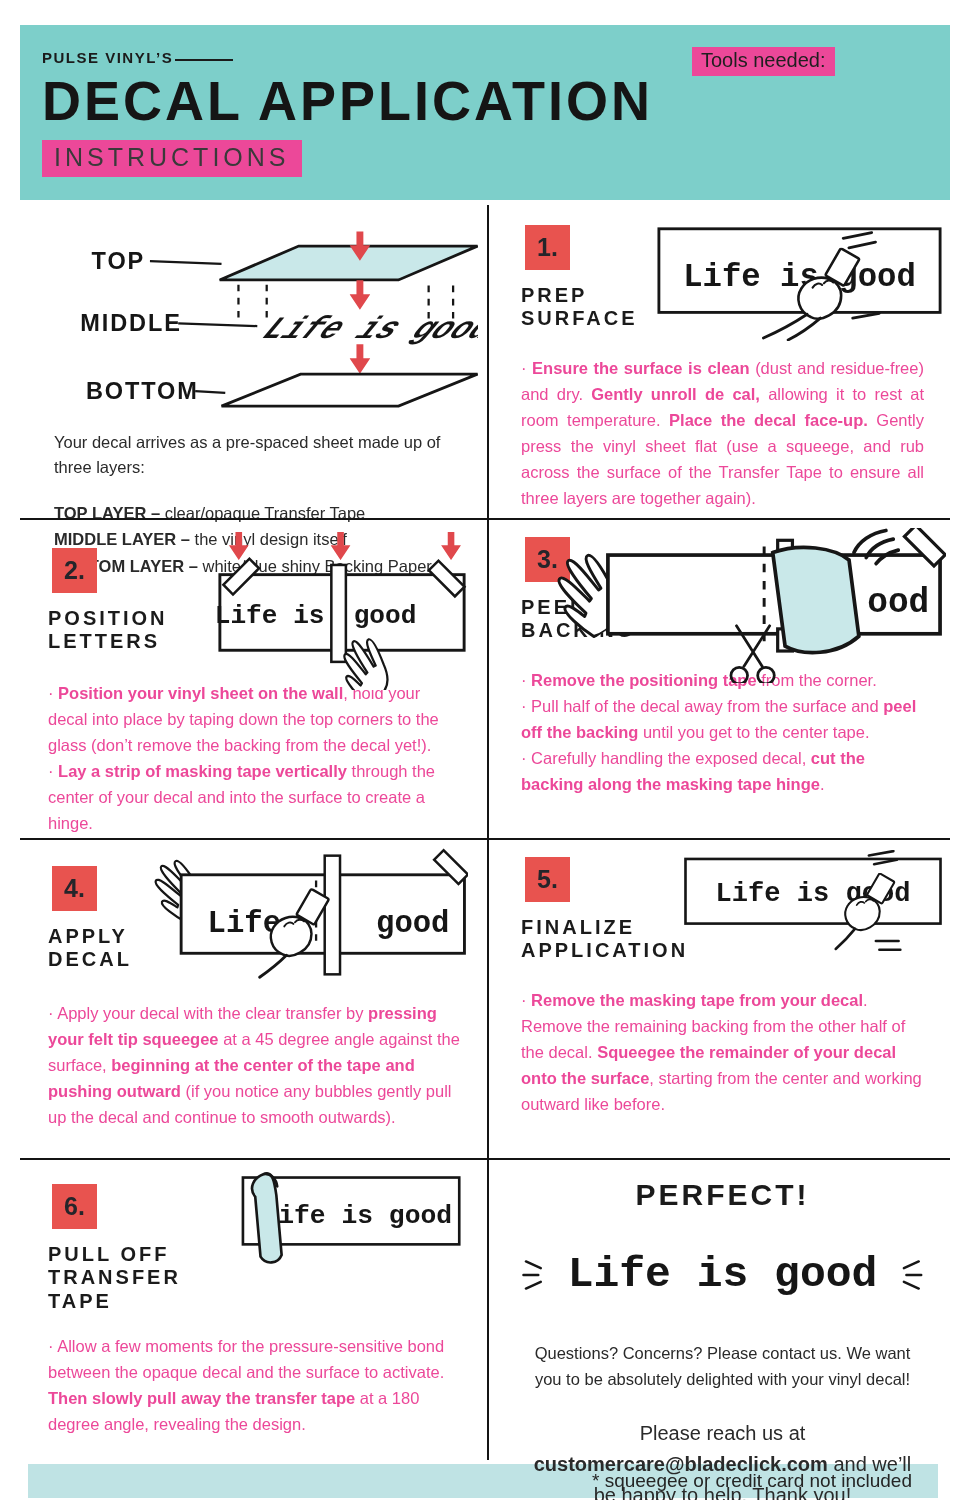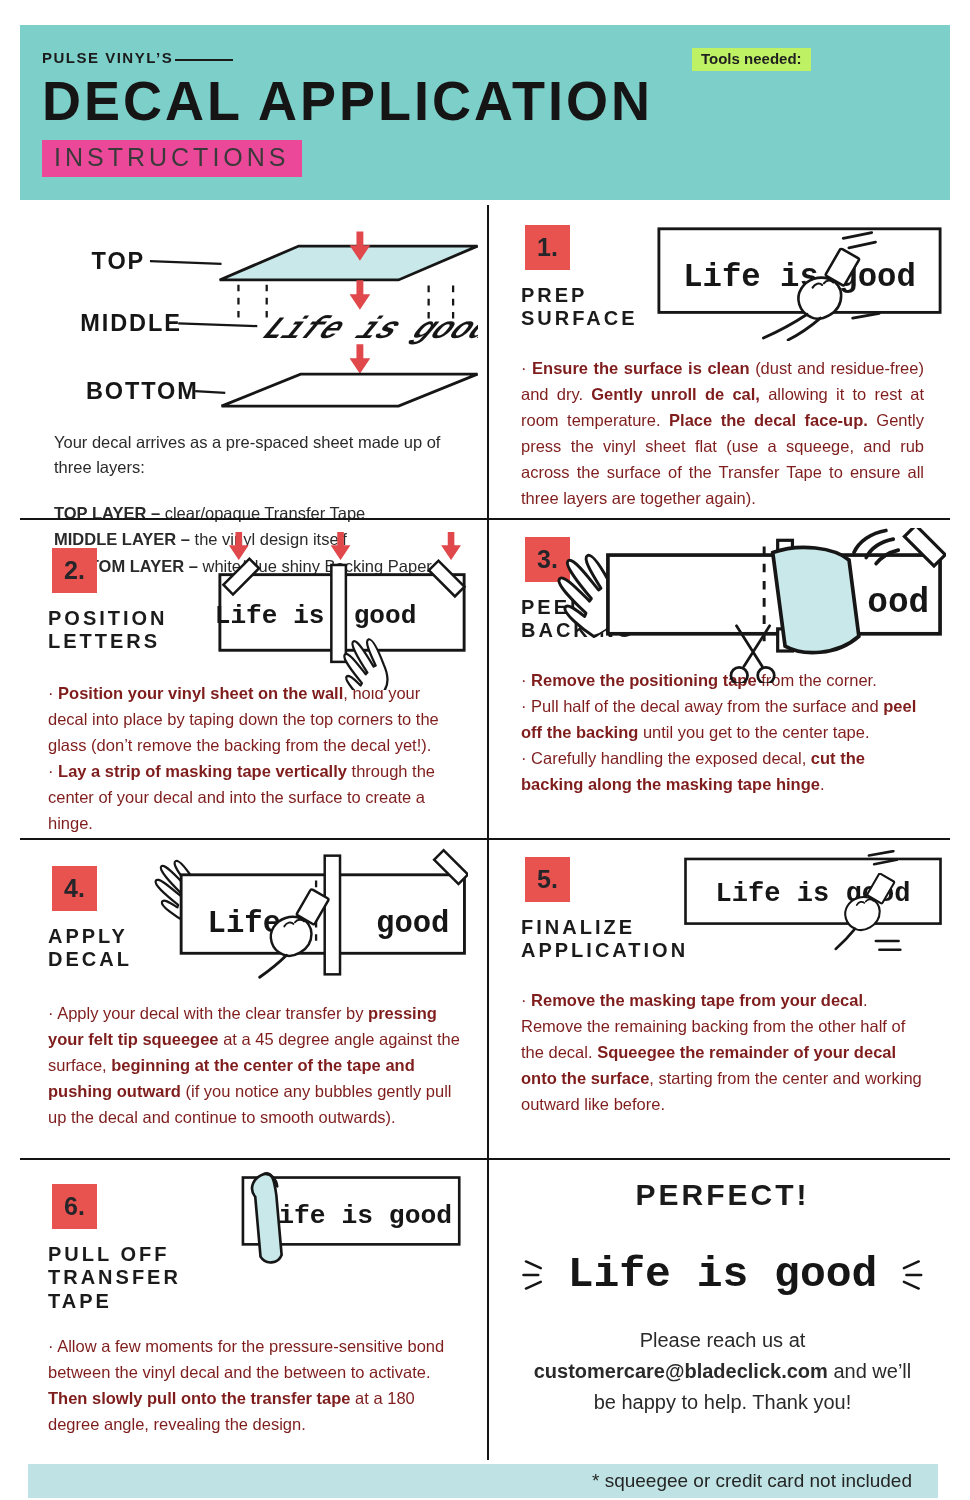--- a/index.html
+++ b/index.html
@@ -6,35 +6,35 @@
   body { background:#fff; font-family:"Liberation Sans", sans-serif; color:#2a2a2a; }
   .page { width:970px; height:1500px; background:#fff; padding:25px 20px 16px; position:relative; overflow:hidden; }
 
   
   .hero { position:relative; background:#7dcfca; height:175px; padding:24px 28px 0 22px; }
   .brand { font-size:15px; font-weight:700; letter-spacing:1.5px; color:#1b1b1b; }
   .brand-line { display:inline-block; width:58px; border-bottom:2px solid #1b1b1b; margin-left:2px; transform:translateY(-2px); }
   .hero-title { font-size:54px; font-weight:700; letter-spacing:3px; color:#151515; margin-top:6px; line-height:1.0; transform:scaleY(1.04); transform-origin:left top; }
   .hero-sub { display:inline-block; margin-top:14px; background:#ec4899; color:#3a3a3a; font-size:25px; font-weight:500; letter-spacing:4px; padding:3px 12px 5px; }
   .tools { position:absolute; top:22px; right:26px; width:232px; font-size:19px; color:#1f1f1f; }
-  .tools-label { display:inline-block; background:#bef264; padding:2px 9px 4px; font-size:15px;font-weight:bold; }
+  .tools-label { display:inline-block; background:#ec4899; padding:2px 9px 4px; font-size:20px; }
   .tools ul { list-style:none; margin-top:14px; }
   .tools li { margin:3px 0 3px 12px; }
   .tools li::before { content:"•"; margin-right:10px; font-size:18px; }
 
   
   .grid { display:grid; grid-template-columns:467px 463px; grid-template-rows:313px 320px 320px 302px; margin-top:5px; }
   .cell { position:relative; padding:20px 26px 0 28px; }
   .cell.right { border-left:2px solid #141414; padding-left:32px; }
   .cell.rowline { border-top:2px solid #141414; }
 
   .badge { width:45px; height:45px; background:#e8534f; color:#25252a; font-size:25px; font-weight:700;
            display:flex; align-items:center; justify-content:center; margin-left:4px; }
   .step-title { margin-top:14px; font-size:20px; font-weight:700; letter-spacing:3px; line-height:1.17; color:#1b1b1b; white-space:pre-line; }
-  .step-text { margin-top:24px; font-size:16.5px; line-height:1.58; color:#7f1d1d; white-space:pre-line; }
+  .step-text { margin-top:24px; font-size:16.5px; line-height:1.58; color:#ec4899; white-space:pre-line; }
   .step-text.just { text-align:justify; }
   .b { font-weight:700; }
 
   .illus { position:absolute; }
   .intro-svg { display:block; margin:6px 0 0 30px; }
   .intro-para { margin-top:22px; font-size:16.5px; line-height:1.5; padding-left:6px; }
   .intro-list { margin-top:20px; font-size:16.5px; line-height:1.62; white-space:pre-line; padding-left:6px; }
 
   
   .box  { fill:#fff; stroke:#161616; stroke-width:3; }
@@ -223,34 +223,35 @@
       <div class="badge">6.</div>
       <h2 class="step-title">PULL OFF
 TRANSFER
 TAPE</h2>
       <svg class="illus" style="left:186px; top:12px;" width="255" height="99" viewBox="0 0 290 112">
         <rect x="42" y="6" width="246" height="76" class="box"></rect>
         <text x="172" y="58" text-anchor="middle" class="decal" font-size="30">Life is good</text>
         <path d="M66 2 C54 6 48 18 56 28 L62 96 C68 106 82 104 86 94 L80 26 C78 12 76 -2 66 2 Z" class="teal"></path>
         <path d="M66 2 C74 1 80 8 81 16" class="ln"></path>
       </svg>
-      <p class="step-text" style="margin-top:20px;"><span>· Allow a few moments for the pressure-sensitive bond between the vinyl decal and the between to activate. </span><span class="b">Then slowly pull onto the transfer tape</span><span> at a 180 degree angle, revealing the design.</span></p>
+      <p class="step-text" style="margin-top:20px;"><span>· Allow a few moments for the pressure-sensitive bond between the opaque decal and the surface to activate. </span><span class="b">Then slowly pull away the transfer tape</span><span> at a 180 degree angle, revealing the design.</span></p>
     </section>
 
     <section class="cell right rowline" style="padding-top:16px;text-align:center;">
       <h2 class="perfect-title">PERFECT!</h2>
       <div class="perfect-decal">
         <svg width="34" height="46" viewBox="0 0 40 52">
           <path d="M8 4 L32 15 M4 26 L28 26 M8 48 L32 37" fill="none" stroke="#161616" stroke-width="4" stroke-linecap="round"></path>
         </svg>
         <span class="txt">Life is good</span>
         <svg width="34" height="46" viewBox="0 0 40 52">
           <path d="M32 4 L8 15 M36 26 L12 26 M32 48 L8 37" fill="none" stroke="#161616" stroke-width="4" stroke-linecap="round"></path>
         </svg>
       </div>
+      <p class="perfect-p1">Questions? Concerns? Please contact us. We want you to be absolutely delighted with your vinyl decal!</p>
       <p class="perfect-p2"><span>Please reach us at </span><span class="b">customercare@bladeclick.com</span><span> and we’ll be happy to help. Thank you!</span></p>
     </section>
 
   </main>
 
   <footer class="footnote">
     <span>* squeegee or credit card not included</span>
   </footer>
 
 </div>

